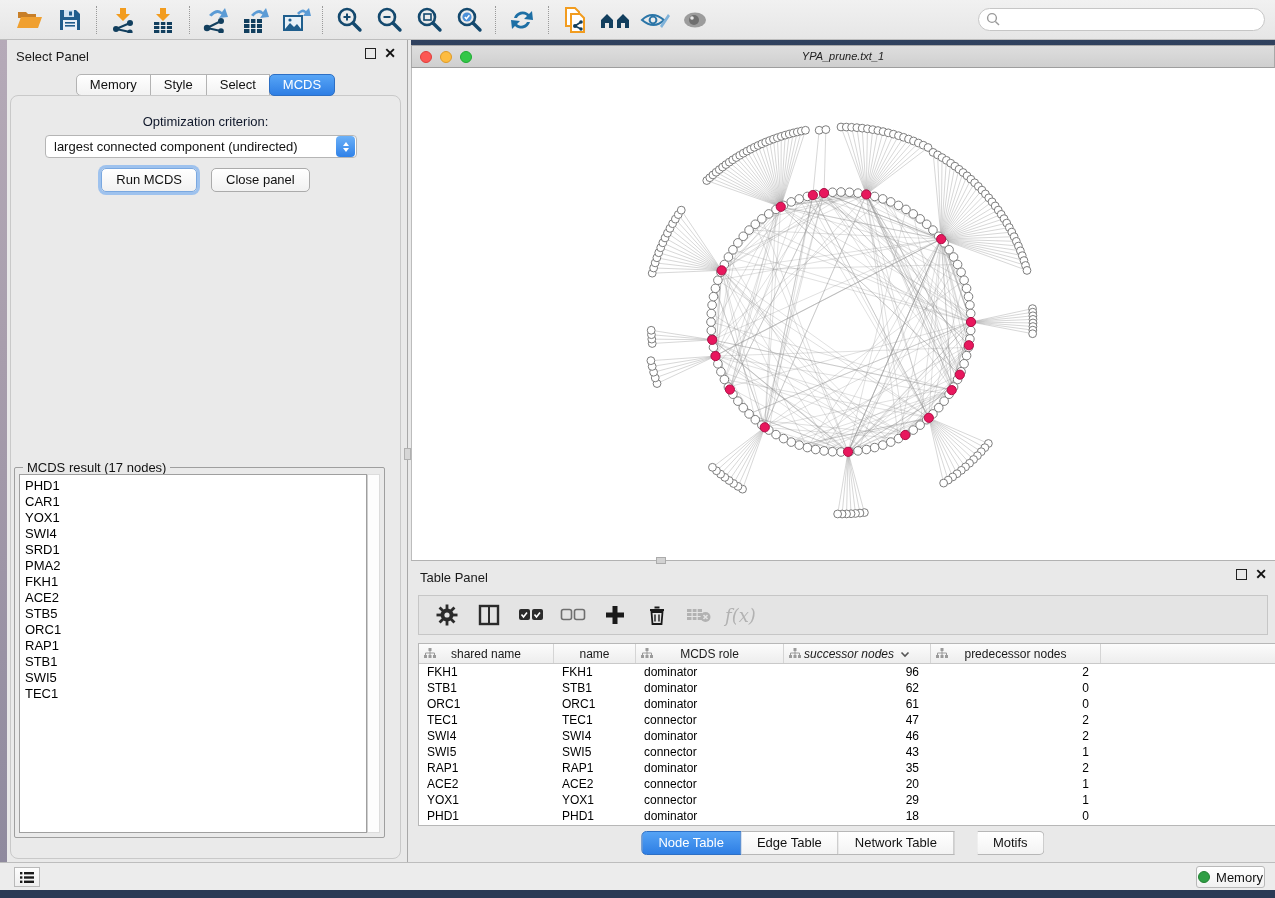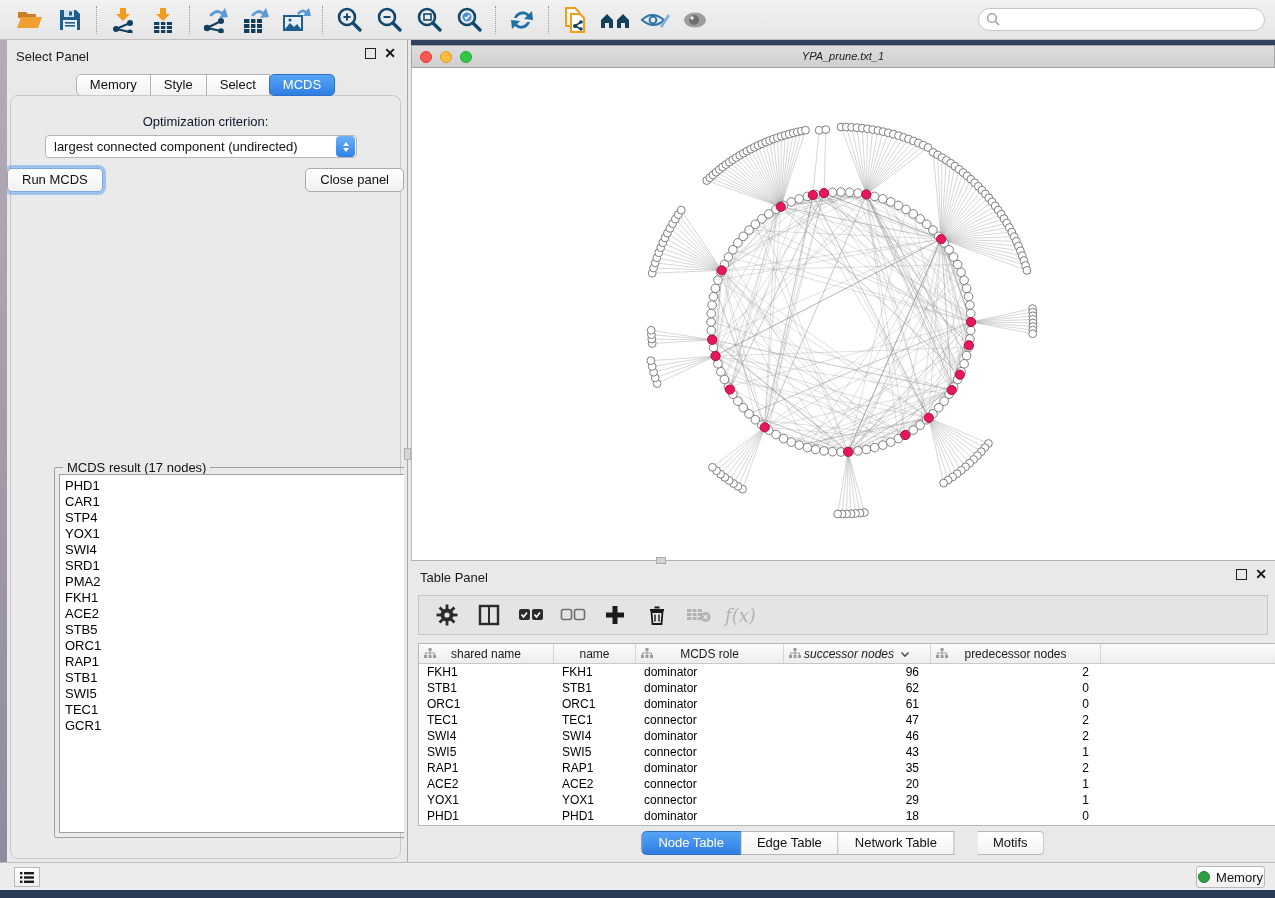--- a/index.html
+++ b/index.html
@@ -48,27 +48,27 @@
   .opt-label { position:absolute; left:0; top:74px; width:100%; text-align:center; font-size:13px; color:#0f172a; }
   .criterion-select { position:absolute; left:38px; top:95px; width:312px; height:23px;
     background:#fff; border:1px solid #b5b5b5; border-radius:4px; display:flex; align-items:center; cursor:pointer; }
   .criterion-text { flex:1; font-size:13px; color:#111; padding-left:8px; white-space:nowrap; }
   .select-stepper { width:19px; height:21px; border-radius:4px; margin-right:1px;
     background:linear-gradient(180deg,#6cb1f8,#2f81e8); display:flex; flex-direction:column;
     align-items:center; justify-content:center; gap:2px; }
   .tri-up { width:0; height:0; border-left:3.5px solid transparent; border-right:3.5px solid transparent; border-bottom:4px solid #fff; }
   .tri-down { width:0; height:0; border-left:3.5px solid transparent; border-right:3.5px solid transparent; border-top:4px solid #fff; }
 
-  .btn-row { position:absolute; left:0; top:128px; width:100%; display:flex; justify-content:space-between; gap:14px; }
+  .btn-row { position:absolute; left:0; top:128px; width:100%; display:flex; justify-content:center; gap:14px; }
   .mac-btn { font-size:13px; color:#111; background:linear-gradient(180deg,#ffffff,#f1f1f1);
     border:1px solid #ababab; border-radius:5px; padding:3px 14px 4px; cursor:pointer; }
   .mac-btn.focused { box-shadow:0 0 0 3px rgba(106,166,240,.6); border-color:#7aa8e0; }
 
   .result-group { position:absolute; left:7px; top:427px; width:371px; height:371px;
-    border:1px solid #9f9f9f; border-radius:2px;margin-left:40px; }
+    border:1px solid #9f9f9f; border-radius:2px; }
   .result-title { position:absolute; left:8px; top:-8px; background:#e9e9e9; padding:0 4px;
     font-size:13px; color:#111; white-space:nowrap; }
   .result-list { position:absolute; left:4px; top:6px; right:17px; bottom:4px; background:#fff;
     border:1px solid #9f9f9f; overflow:hidden; padding:3px 0 0 5px; }
   .result-item { font-size:13px; line-height:16px; color:#000; cursor:default; }
   .result-scroll { position:absolute; right:4px; top:6px; width:13px; bottom:4px;
     background:#fdfdfd; border:1px solid #dcdcdc; border-left:1px solid #cfcfcf; }
 
   
   .net-window { position:absolute; left:411px; top:45px; width:864px; height:515px; }
@@ -320,34 +320,32 @@
     </div>
     <div class="btn-row">
       <button class="mac-btn focused">Run MCDS</button>
       <button class="mac-btn">Close panel</button>
     </div>
     <div class="result-group">
       <span class="result-title">MCDS result (17 nodes)</span>
       <div class="result-list" id="mcds-list">
           <div class="result-item">PHD1</div>
           <div class="result-item">CAR1</div>
-          <div class="result-item">STP4</div>
           <div class="result-item">YOX1</div>
           <div class="result-item">SWI4</div>
           <div class="result-item">SRD1</div>
           <div class="result-item">PMA2</div>
           <div class="result-item">FKH1</div>
           <div class="result-item">ACE2</div>
           <div class="result-item">STB5</div>
           <div class="result-item">ORC1</div>
           <div class="result-item">RAP1</div>
           <div class="result-item">STB1</div>
           <div class="result-item">SWI5</div>
           <div class="result-item">TEC1</div>
-          <div class="result-item">GCR1</div>
         </div>
       <div class="result-scroll"></div>
     </div>
   </div>
 
   <div class="v-divider">
     <div class="line"></div>
       <div class="handle"></div>
   </div>
 

